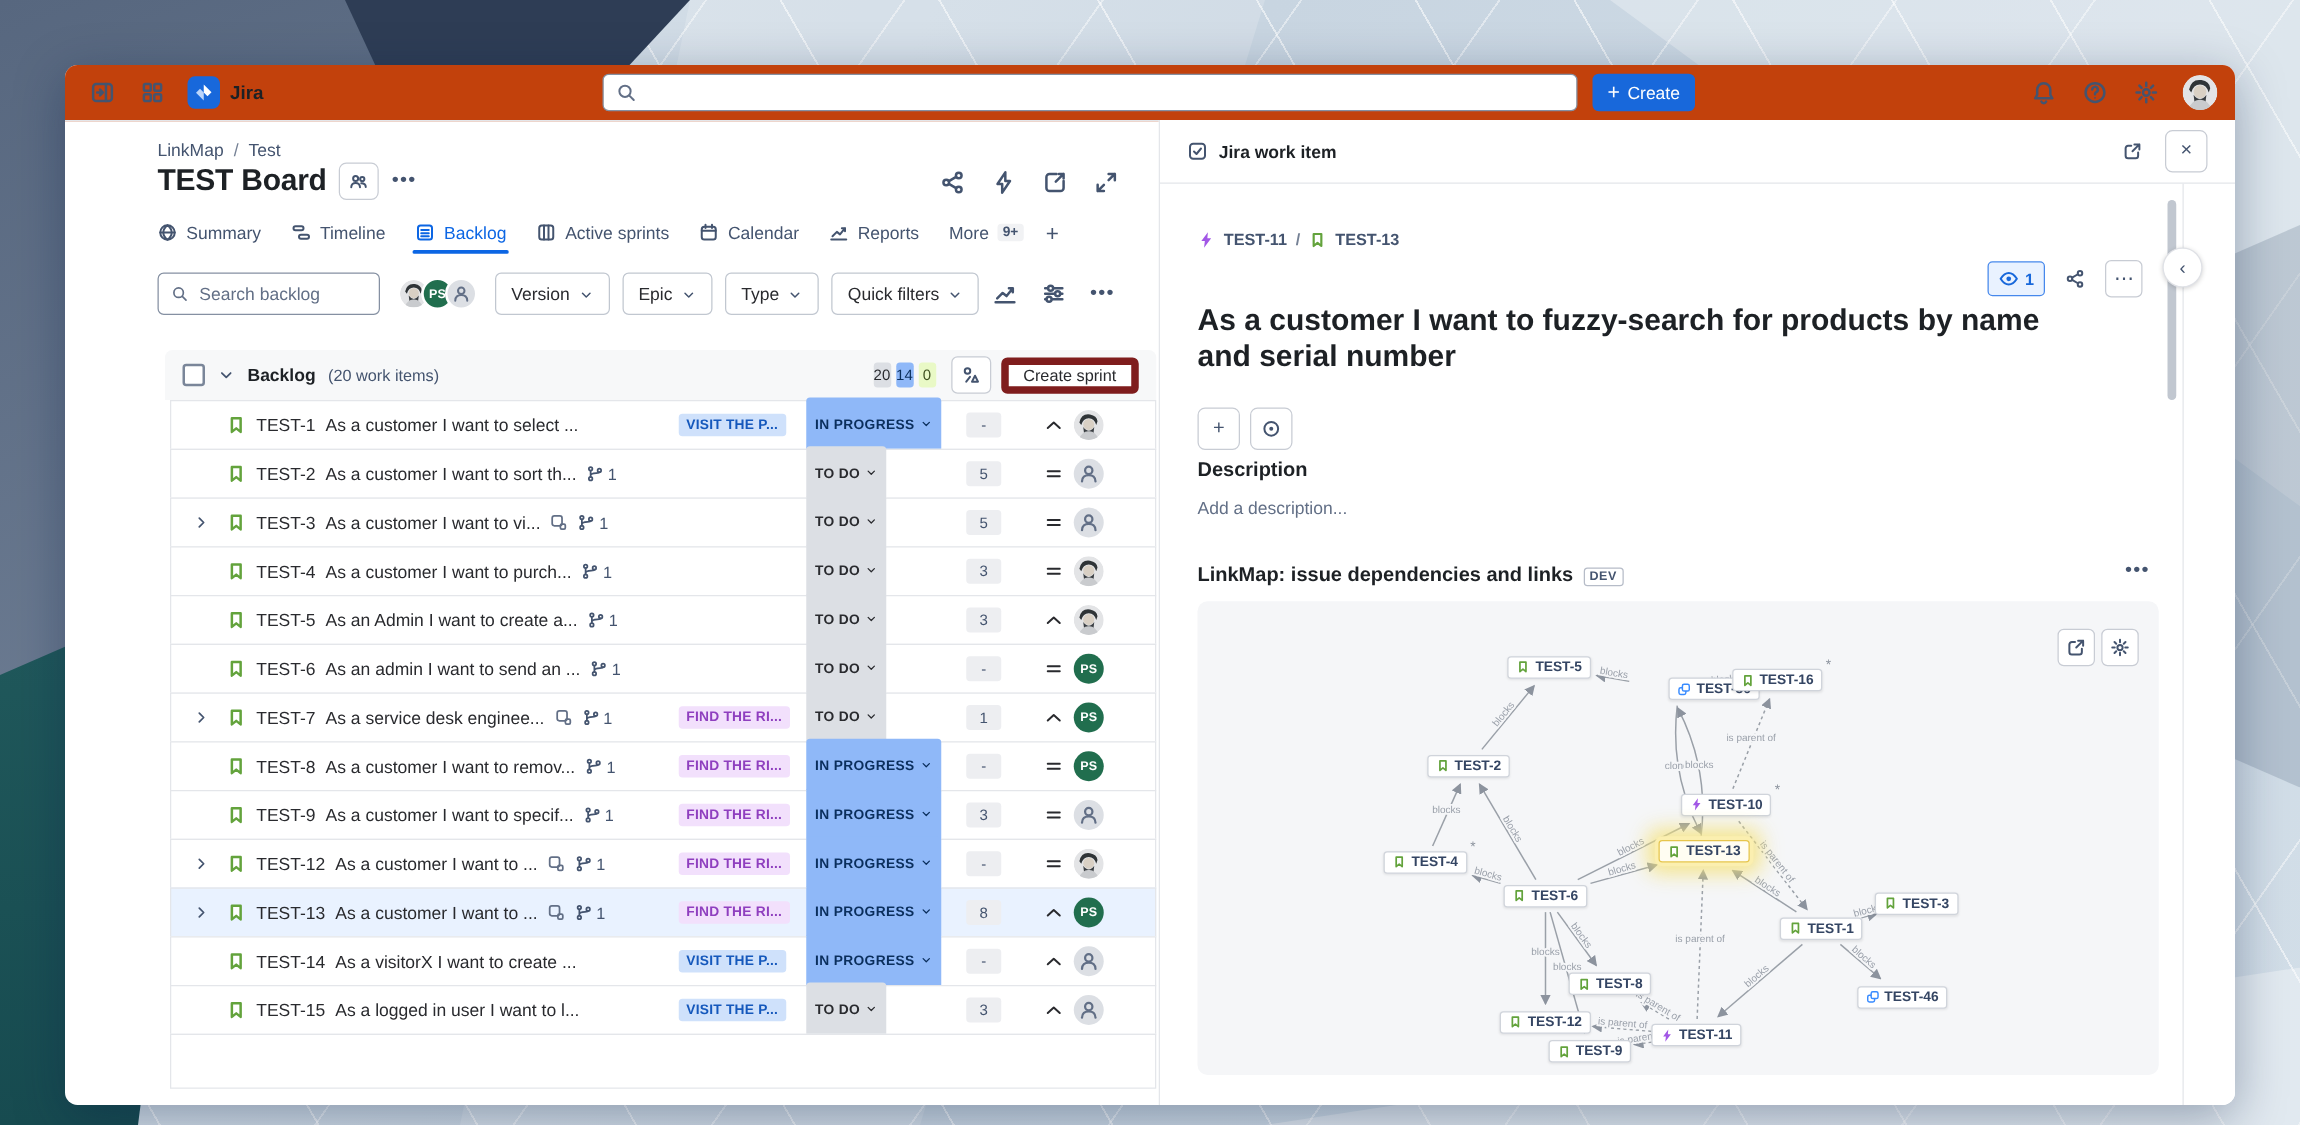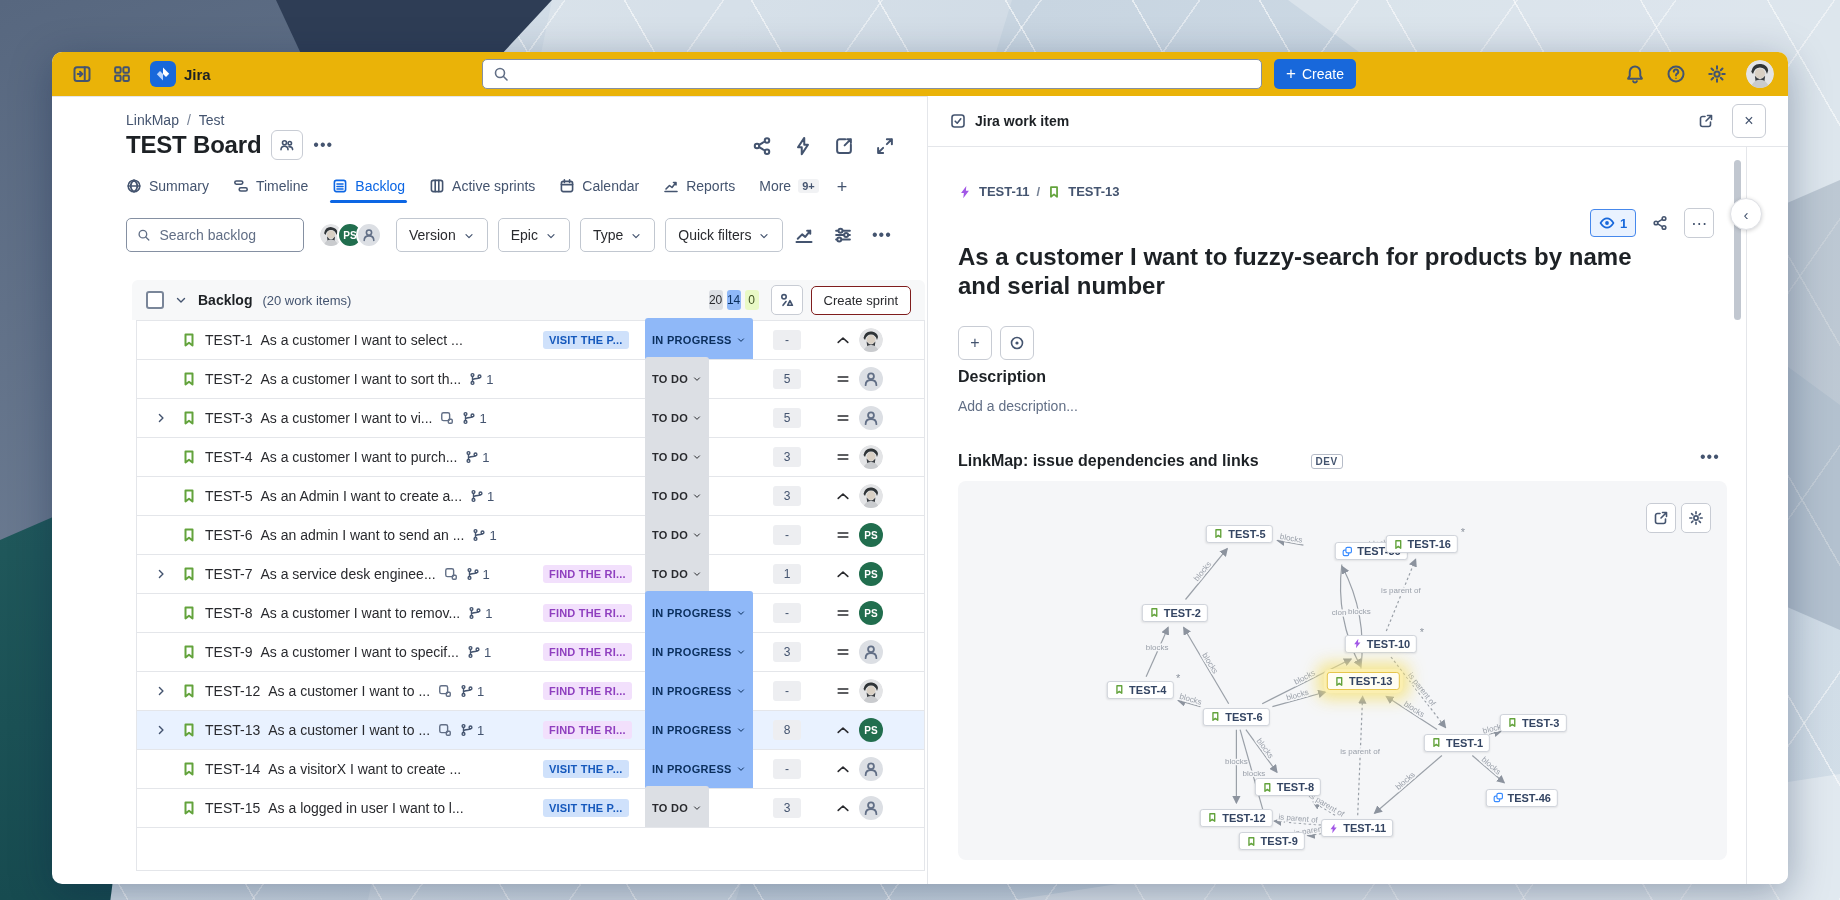--- a/index.html
+++ b/index.html
@@ -18,21 +18,21 @@
   .wp7{clip-path:polygon(100% 20%,100% 70%,72% 45%);background:rgba(90,110,135,.25);}
 
   .window{position:absolute;left:52px;top:52px;width:1736px;height:832px;background:#fff;border-radius:10px;
     box-shadow:0 10px 40px rgba(9,30,66,.35);overflow:hidden;color:#292A2E;}
   [data-icon] svg{width:100%;height:100%;display:block;}
   .icon16{width:16px;height:16px;display:inline-block;}
   .icon20{width:20px;height:20px;display:inline-block;color:#44546F;}
   .icon14{width:14px;height:14px;display:inline-block;}
 
   
-  .topnav{position:absolute;top:0;left:0;right:0;height:44px;border-bottom:1px solid #E4E6EA;background:#eab308;}
+  .topnav{position:absolute;top:0;left:0;right:0;height:44px;border-bottom:1px solid #E4E6EA;background:#c2410c;}
   .nav-left{position:absolute;left:18px;top:0;height:44px;display:flex;align-items:center;gap:16px;}
   .navbtn{width:24px;height:24px;color:#44546F;display:flex;align-items:center;justify-content:center;cursor:pointer;}
   .logo-wrap{display:flex;align-items:center;gap:8px;}
   .logo-tile{width:26px;height:26px;border-radius:6px;background:#1868DB;display:flex;align-items:center;justify-content:center;}
   .logo-tile span{width:16px;height:16px;display:block;}
   .app-name{font-weight:bold;font-size:15px;color:#1D2125;}
   .nav-search{position:absolute;left:430px;top:7px;width:780px;height:30px;border:1px solid #8590A2;border-radius:5px;
     display:flex;align-items:center;gap:8px;padding:0 10px;box-sizing:border-box;background:#fff;}
   .nav-search input{border:none;outline:none;flex:1;font-size:14px;color:#292A2E;background:transparent;font-family:inherit;}
   .nav-search input::placeholder{color:#626F86;}
@@ -77,37 +77,37 @@
     display:flex;align-items:center;gap:10px;padding:0 14px;box-sizing:border-box;}
   .cb{width:14px;height:14px;border:2px solid #7A8699;border-radius:3px;background:#fff;cursor:pointer;flex:none;}
   .bl-title{font-weight:bold;font-size:14px;color:#1D2125;}
   .bl-count{font-size:13px;color:#44546F;}
   .bl-right{margin-left:auto;display:flex;align-items:center;gap:8px;}
   .count{height:20px;min-width:14px;padding:0 0;border-radius:3px;font-size:12px;display:flex;align-items:center;justify-content:center;font-weight:500;}
   .count.todo{background:#DCDFE4;color:#292A2E;}
   .count.inprogress{background:#8FB8F8;color:#0A2E5C;}
   .count.done{background:#E9F9C6;color:#3F5220;}
   .insights-btn{width:30px;height:28px;border:1px solid #C8CCD4;border-radius:5px;background:#fff;display:flex;align-items:center;justify-content:center;color:#44546F;cursor:pointer;margin-left:4px;}
-  .btn-create-sprint{height:29px;border:1px solid #7f1d1d;border-radius:5px;background:#fff;font-size:13px;font-weight:500;color:#292A2E;padding:0 12px;cursor:pointer;font-family:inherit;}
+  .btn-create-sprint{height:29px;border:6px solid #7f1d1d;border-radius:5px;background:#fff;font-size:13px;font-weight:500;color:#292A2E;padding:0 12px;cursor:pointer;font-family:inherit;}
 
   .rows{position:absolute;left:84px;top:268px;width:789px;}
   .row{position:relative;height:40px;background:#fff;border:1px solid #E4E6EA;margin-top:-1px;box-sizing:border-box;
     display:flex;align-items:center;gap:8px;padding-left:44px;cursor:pointer;}
   .row:first-child{margin-top:0;}
   .row.selected{background:#E9F2FF;}
   .row .expander{position:absolute;left:17px;top:50%;transform:translateY(-50%);width:14px;height:14px;color:#44546F;}
   .row .rkey{font-size:14px;color:#292A2E;flex:none;}
   .row .rsummary{font-size:14px;color:#292A2E;white-space:nowrap;}
   .row .subicon{width:14px;height:14px;color:#626F86;flex:none;}
   .row .devwrap{display:flex;align-items:center;gap:3px;color:#44546F;font-size:13px;flex:none;}
   .epic-badge{position:absolute;left:406px;top:50%;transform:translateY(-50%);font-size:11px;font-weight:bold;letter-spacing:.2px;
     padding:3px 6px;border-radius:3px;white-space:nowrap;}
   .epic-badge.visit{background:#CFE1FB;color:#1558BC;}
   .epic-badge.find{background:#F2E0FC;color:#8F3FBF;}
-  .status-chip{position:absolute;left:508px;top:50%;transform:translateY(-50%);display:flex;align-items:center;gap:4px;
+  .status-chip{position:absolute;left:508px;top:50%;transform:translateY(-50%);display:flex;align-items:flex-start;gap:4px;
     font-size:11px;font-weight:bold;letter-spacing:.3px;padding:16px 7px;border-radius:3px;cursor:pointer;}
   .status-chip.todo{background:#DCDFE4;color:#292A2E;}
   .status-chip.inprogress{background:#8FB8F8;color:#0A2E5C;}
   .status-chip .chev{width:10px;height:10px;}
   .estimate{position:absolute;left:636px;top:50%;transform:translateY(-50%);min-width:16px;text-align:center;
     background:#EDEEF1;border-radius:3px;font-size:12px;color:#44546F;padding:3px 6px;}
   .prio{position:absolute;left:698px;top:50%;transform:translateY(-50%);width:16px;height:16px;}
   .row .ravatar{position:absolute;left:722px;top:50%;transform:translateY(-50%);}
   .row .ravatar .av{border:none;width:24px;height:24px;}
 
@@ -124,21 +124,21 @@
   .watch-badge{height:26px;border:1px solid #4688EC;background:#E9F2FF;border-radius:4px;display:flex;align-items:center;gap:5px;
     padding:0 8px;color:#1868DB;font-size:13px;font-weight:bold;cursor:pointer;}
   .watch-badge .icon16{color:#1868DB;}
   .more-sq{width:28px;height:28px;border:1px solid #C8CCD4;border-radius:5px;display:flex;align-items:center;justify-content:center;color:#44546F;cursor:pointer;background:#fff;}
   .p-title{position:absolute;left:30px;top:146px;width:704px;font-size:24px;line-height:29px;font-weight:bold;color:#1D2125;}
   .p-btns{position:absolute;left:30px;top:230px;display:flex;gap:8px;}
   .p-desc-h{position:absolute;left:30px;top:272px;font-size:16px;font-weight:bold;color:#1D2125;}
   .p-desc-ph{position:absolute;left:30px;top:302px;font-size:14px;color:#626F86;cursor:text;}
   .p-linkmap-h{position:absolute;left:30px;top:356px;display:flex;align-items:center;gap:8px;}
   .p-linkmap-h .lh{font-size:16px;font-weight:bold;color:#1D2125;}
-  .dev-badge{border:1px solid #B6BCC8;border-radius:3px;font-size:10px;font-weight:bold;color:#44546F;padding:1px 4px;letter-spacing:.5px;margin-left:44px;}
+  .dev-badge{border:1px solid #B6BCC8;border-radius:3px;font-size:10px;font-weight:bold;color:#44546F;padding:1px 4px;letter-spacing:.5px;}
   .p-linkmap-more{position:absolute;left:772px;top:352px;color:#44546F;font-size:16px;letter-spacing:1px;cursor:pointer;}
 
   .graph{position:absolute;left:30px;top:385px;width:769px;height:379px;background:#F5F6F8;border-radius:8px;overflow:hidden;}
   .graph svg.edges{position:absolute;left:0;top:0;}
   .gnode{position:absolute;transform:translate(-50%,-50%);display:flex;align-items:center;gap:4px;background:#fff;
     border:1px solid #D0D4DB;border-radius:3px;padding:2px 6px;font-size:11px;font-weight:bold;color:#344563;
     box-shadow:0 1px 2px rgba(0,0,0,.08);white-space:nowrap;cursor:pointer;z-index:2;}
   .gnode .icon14{width:11px;height:11px;}
   .gnode.hl{border-color:#E6C54C;background:#FFFDF2;box-shadow:0 0 0 3px #FBEFB0,0 0 16px 9px rgba(245,226,122,.85);}
   .gnode .ast{position:absolute;top:-10px;right:-8px;color:#8C939E;font-size:11px;font-weight:normal;}

